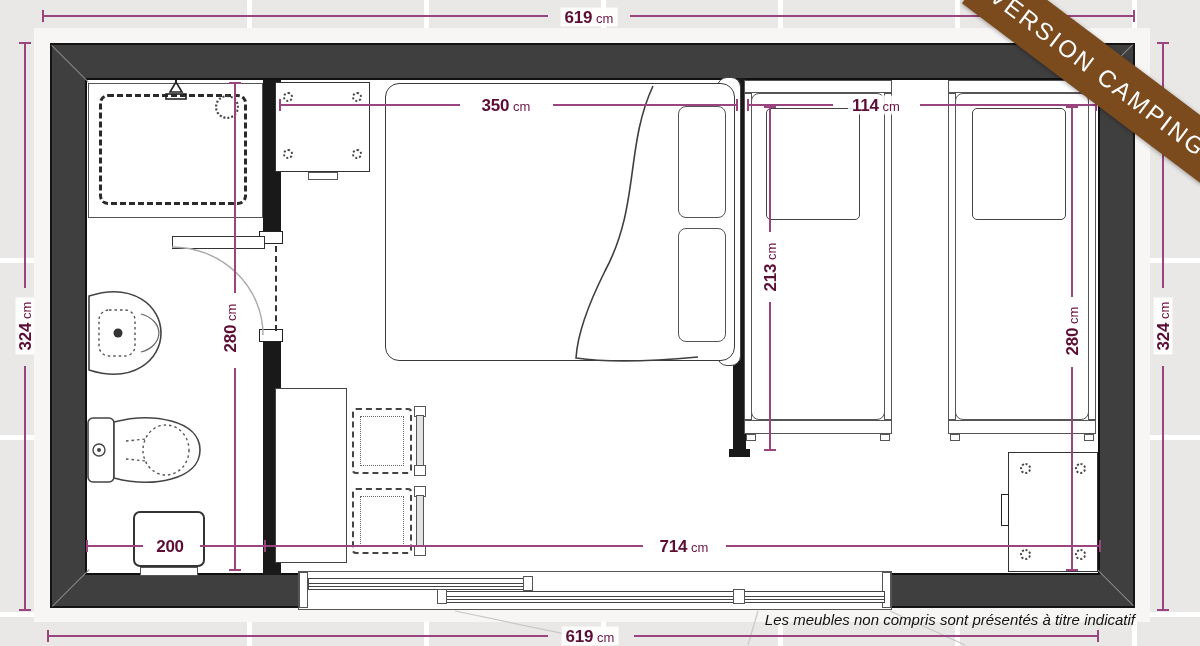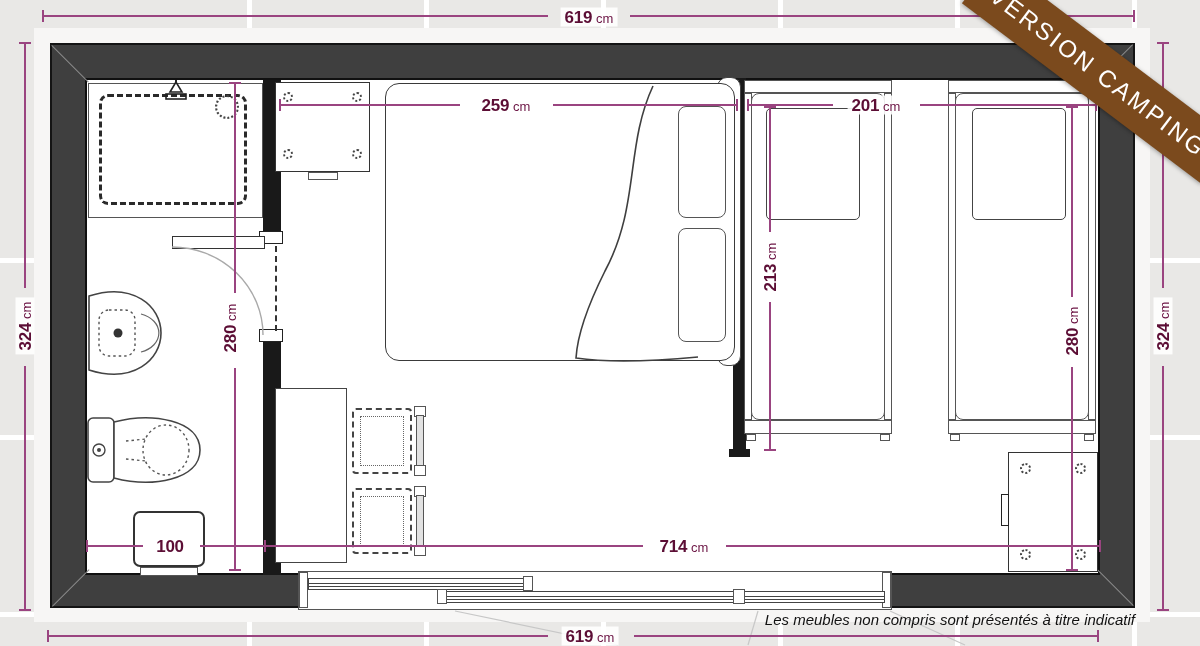--- a/index.html
+++ b/index.html
@@ -199,27 +199,27 @@
 <div class="dim" style="left:1162px;top:43px;width:2px;height:245px;"></div>
 <div class="dim" style="left:1162px;top:366px;width:2px;height:244px;"></div>
 <div class="dim" style="left:1157px;top:42px;width:12px;height:2px;"></div>
 <div class="dim" style="left:1157px;top:609px;width:12px;height:2px;"></div>
 <span class="dlabel rot" style="left:1163px;top:326px;"><b>324</b><i>cm</i></span>
 
 <div class="dim" style="left:280px;top:104px;width:180px;height:2px;"></div>
 <div class="dim" style="left:553px;top:104px;width:184px;height:2px;"></div>
 <div class="dim" style="left:279px;top:99px;width:2px;height:12px;"></div>
 <div class="dim" style="left:736px;top:99px;width:2px;height:12px;"></div>
-<span class="dlabel" style="left:506px;top:105px;"><b>259</b><i>cm</i></span>
+<span class="dlabel" style="left:506px;top:105px;"><b>350</b><i>cm</i></span>
 
 <div class="dim" style="left:748px;top:104px;width:85px;height:2px;"></div>
 <div class="dim" style="left:920px;top:104px;width:176px;height:2px;"></div>
 <div class="dim" style="left:747px;top:99px;width:2px;height:12px;"></div>
 <div class="dim" style="left:1095px;top:99px;width:2px;height:12px;"></div>
-<span class="dlabel" style="left:876px;top:105px;"><b>201</b><i>cm</i></span>
+<span class="dlabel" style="left:876px;top:105px;"><b>114</b><i>cm</i></span>
 
 <div class="dim" style="left:769px;top:107px;width:2px;height:125px;"></div>
 <div class="dim" style="left:769px;top:302px;width:2px;height:148px;"></div>
 <div class="dim" style="left:764px;top:106px;width:12px;height:2px;"></div>
 <div class="dim" style="left:764px;top:449px;width:12px;height:2px;"></div>
 <span class="dlabel rot" style="left:770px;top:267px;"><b>213</b><i>cm</i></span>
 
 <div class="dim" style="left:1071px;top:107px;width:2px;height:190px;"></div>
 <div class="dim" style="left:1071px;top:367px;width:2px;height:203px;"></div>
 <div class="dim" style="left:1066px;top:106px;width:12px;height:2px;"></div>
@@ -232,19 +232,19 @@
 <div class="dim" style="left:229px;top:569px;width:12px;height:2px;"></div>
 <span class="dlabel rot" style="left:230px;top:328px;"><b>280</b><i>cm</i></span>
 
 <div class="dim" style="left:87px;top:545px;width:56px;height:2px;"></div>
 <div class="dim" style="left:200px;top:545px;width:64px;height:2px;"></div>
 <div class="dim" style="left:265px;top:545px;width:378px;height:2px;"></div>
 <div class="dim" style="left:726px;top:545px;width:374px;height:2px;"></div>
 <div class="dim" style="left:86px;top:540px;width:2px;height:12px;"></div>
 <div class="dim" style="left:264px;top:540px;width:2px;height:12px;"></div>
 <div class="dim" style="left:1099px;top:540px;width:2px;height:12px;"></div>
-<span class="dlabel" style="left:172px;top:546px;"><b>100</b><i></i></span>
+<span class="dlabel" style="left:172px;top:546px;"><b>200</b><i></i></span>
 <span class="dlabel" style="left:684px;top:546px;"><b>714</b><i>cm</i></span>
 
 <div class="abs ribbon">
   <span>VERSION CAMPING</span>
 </div>
 <div class="abs note">Les meubles non compris sont présentés à titre indicatif</div>
 
 </body></html>

